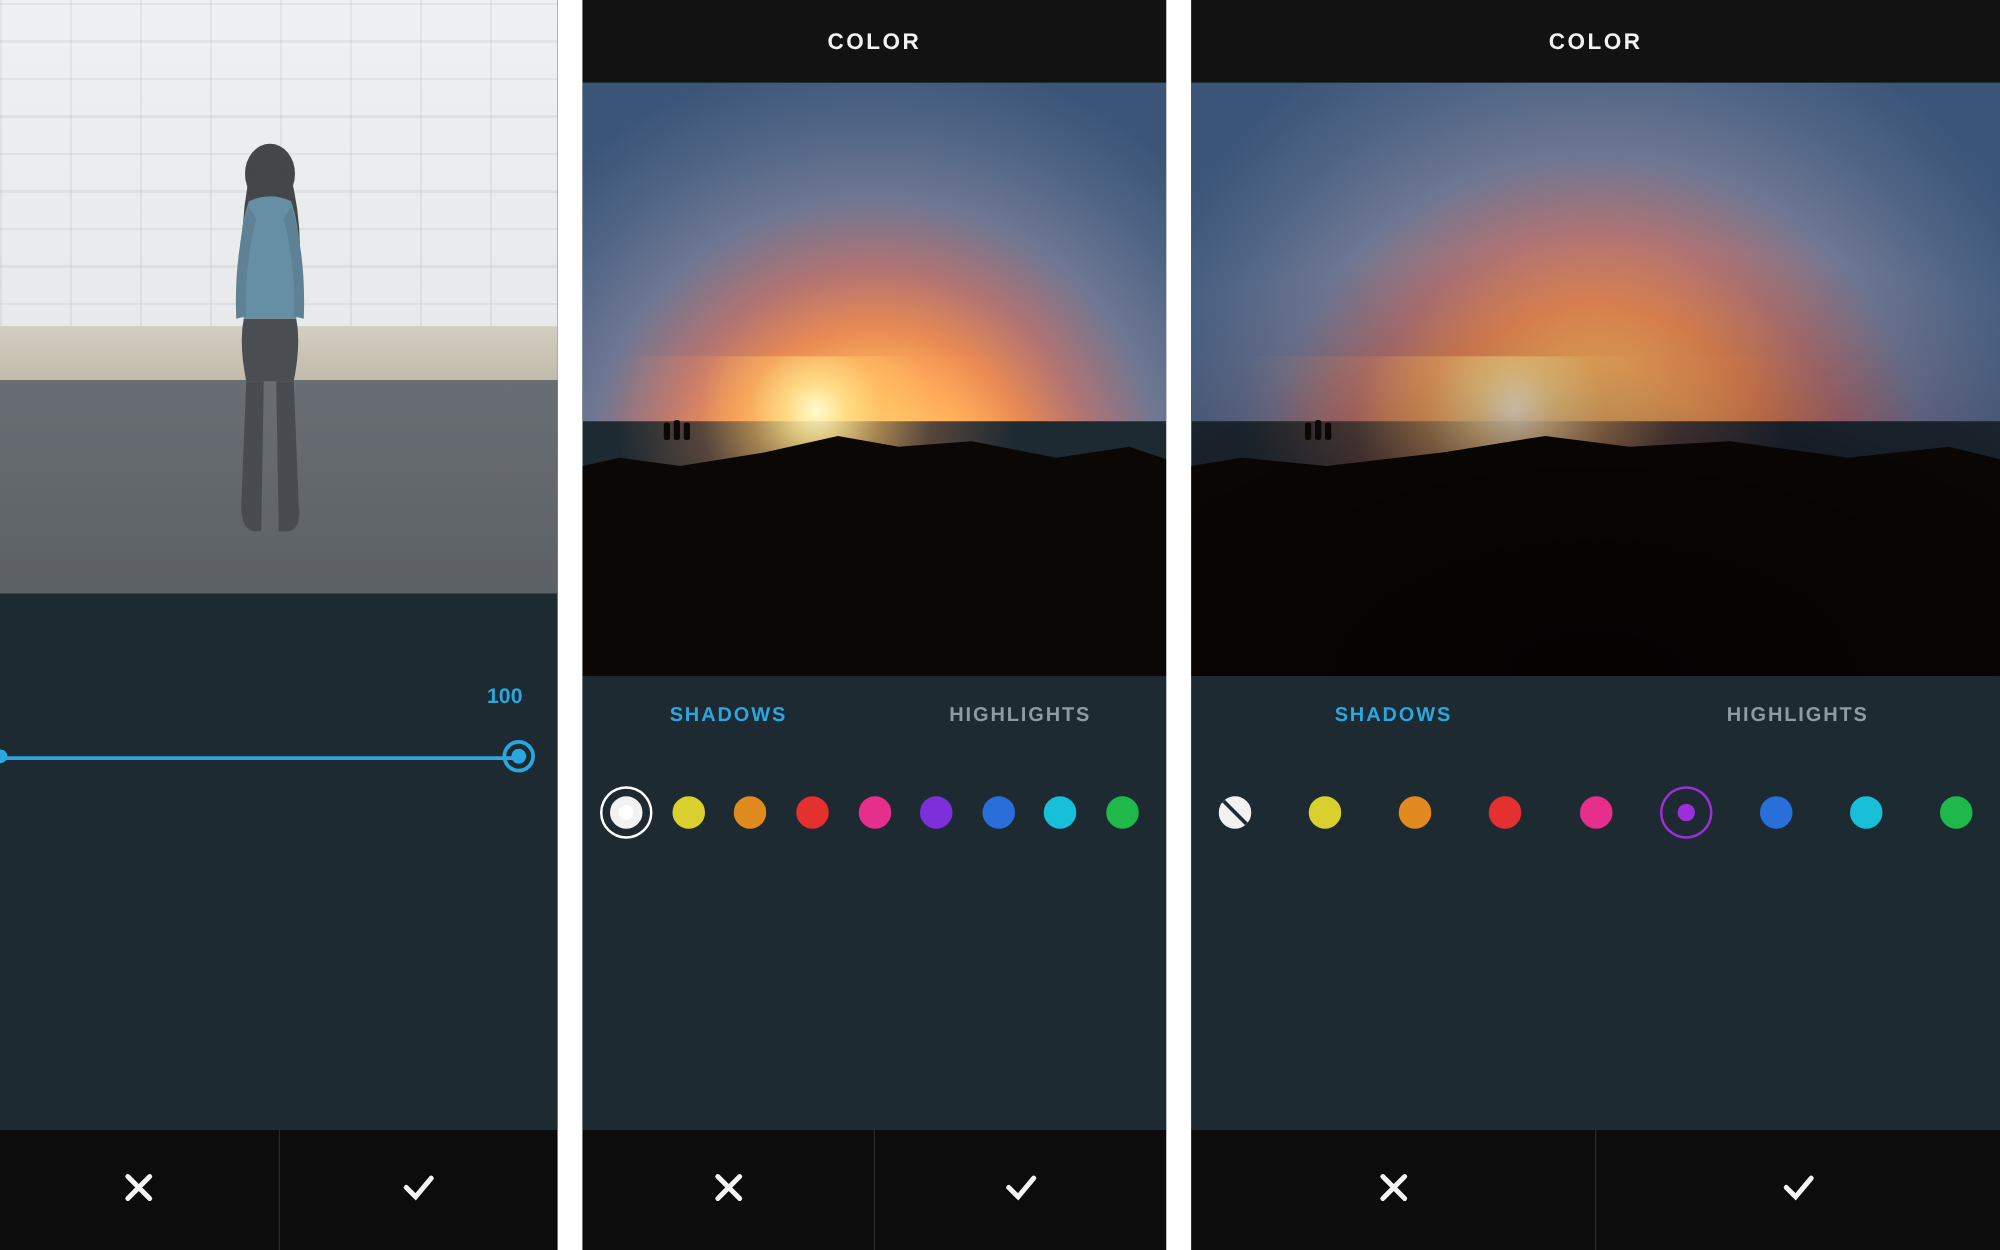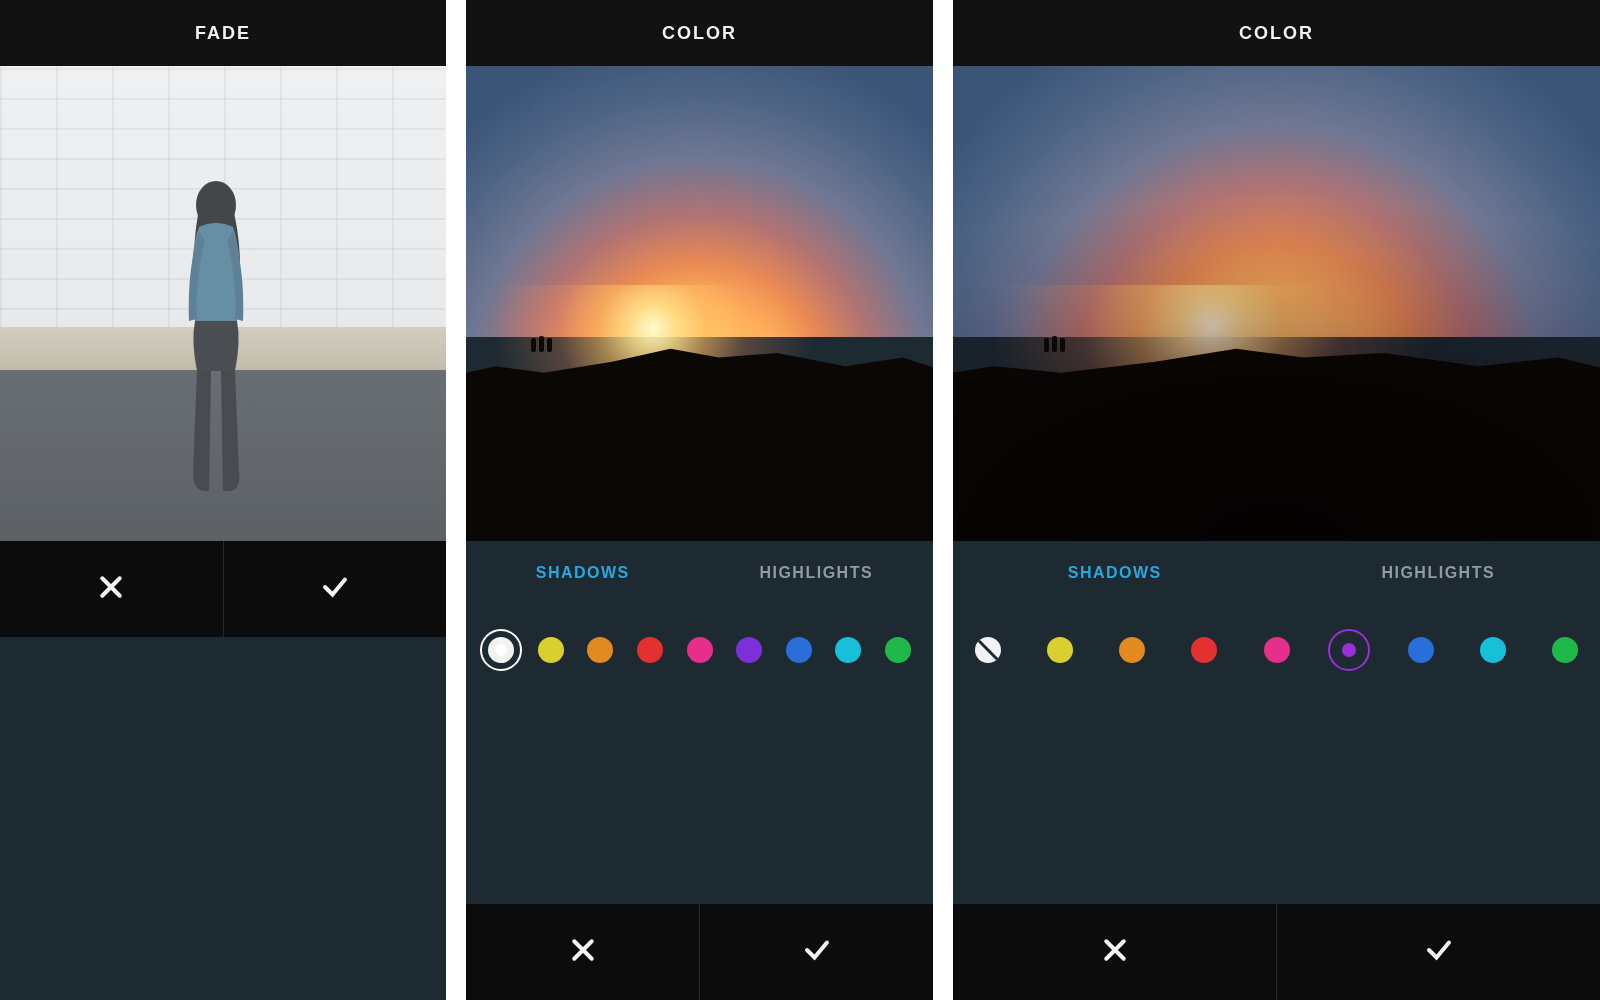--- a/index.html
+++ b/index.html
@@ -108,21 +108,20 @@
   .actionbar .divider{ width:1px; background:#2a2a2a;}
   .actionbar svg{ width:30px; height:30px; stroke:#f4f4f4; stroke-width:3.2; fill:none; stroke-linecap:round;}
 
 </style>
 </head>
 <body>
 
 <div class="stage">
 
   <div class="phone phone-1">
-    <div class="titlebar">FADE</div>
 
     <div class="photo photo-1">
       <div class="wall"></div>
       <div class="sidewalk"></div>
       <div class="road"></div>
       <div class="person">
         <svg viewBox="0 0 110 340">
           <ellipse cx="55" cy="34" rx="20" ry="24" fill="#0c0c0c"></ellipse>
           <path d="M40 30 Q30 70 34 120 L46 110 Q40 70 48 38 Z" fill="#0c0c0c"></path>
           <path d="M70 30 Q82 72 78 118 L64 110 Q72 70 62 38 Z" fill="#0c0c0c"></path>
@@ -130,20 +129,28 @@
           <path d="M34 150 Q30 170 36 200 L74 200 Q80 170 76 150 Z" fill="#12161a"></path>
           <path d="M36 200 L32 300 Q32 318 42 320 L48 320 L50 200 Z" fill="#10141a"></path>
           <path d="M60 200 L62 320 L70 320 Q80 318 78 300 L74 200 Z" fill="#10141a"></path>
           <path d="M38 60 Q26 100 28 150 L36 148 Q34 108 44 70 Z" fill="#2e5e78"></path>
           <path d="M72 60 Q84 100 82 150 L74 148 Q76 108 66 70 Z" fill="#2e5e78"></path>
         </svg>
       </div>
       <div class="fade-overlay"></div>
     </div>
 
+    <div class="controls">
+      <div class="slider-wrap">
+        <span class="slider-value">100</span>
+        <div class="track"></div>
+        <div class="start-dot"></div>
+        <div class="handle"></div>
+      </div>
+    </div>
 
     <div class="actionbar">
       <div class="btn">
         <span>
           <svg viewBox="0 0 24 24">
               <path d="M5 5 L19 19 M19 5 L5 19"></path>
             </svg>
         </span>
       </div>
       <div class="divider"></div>

